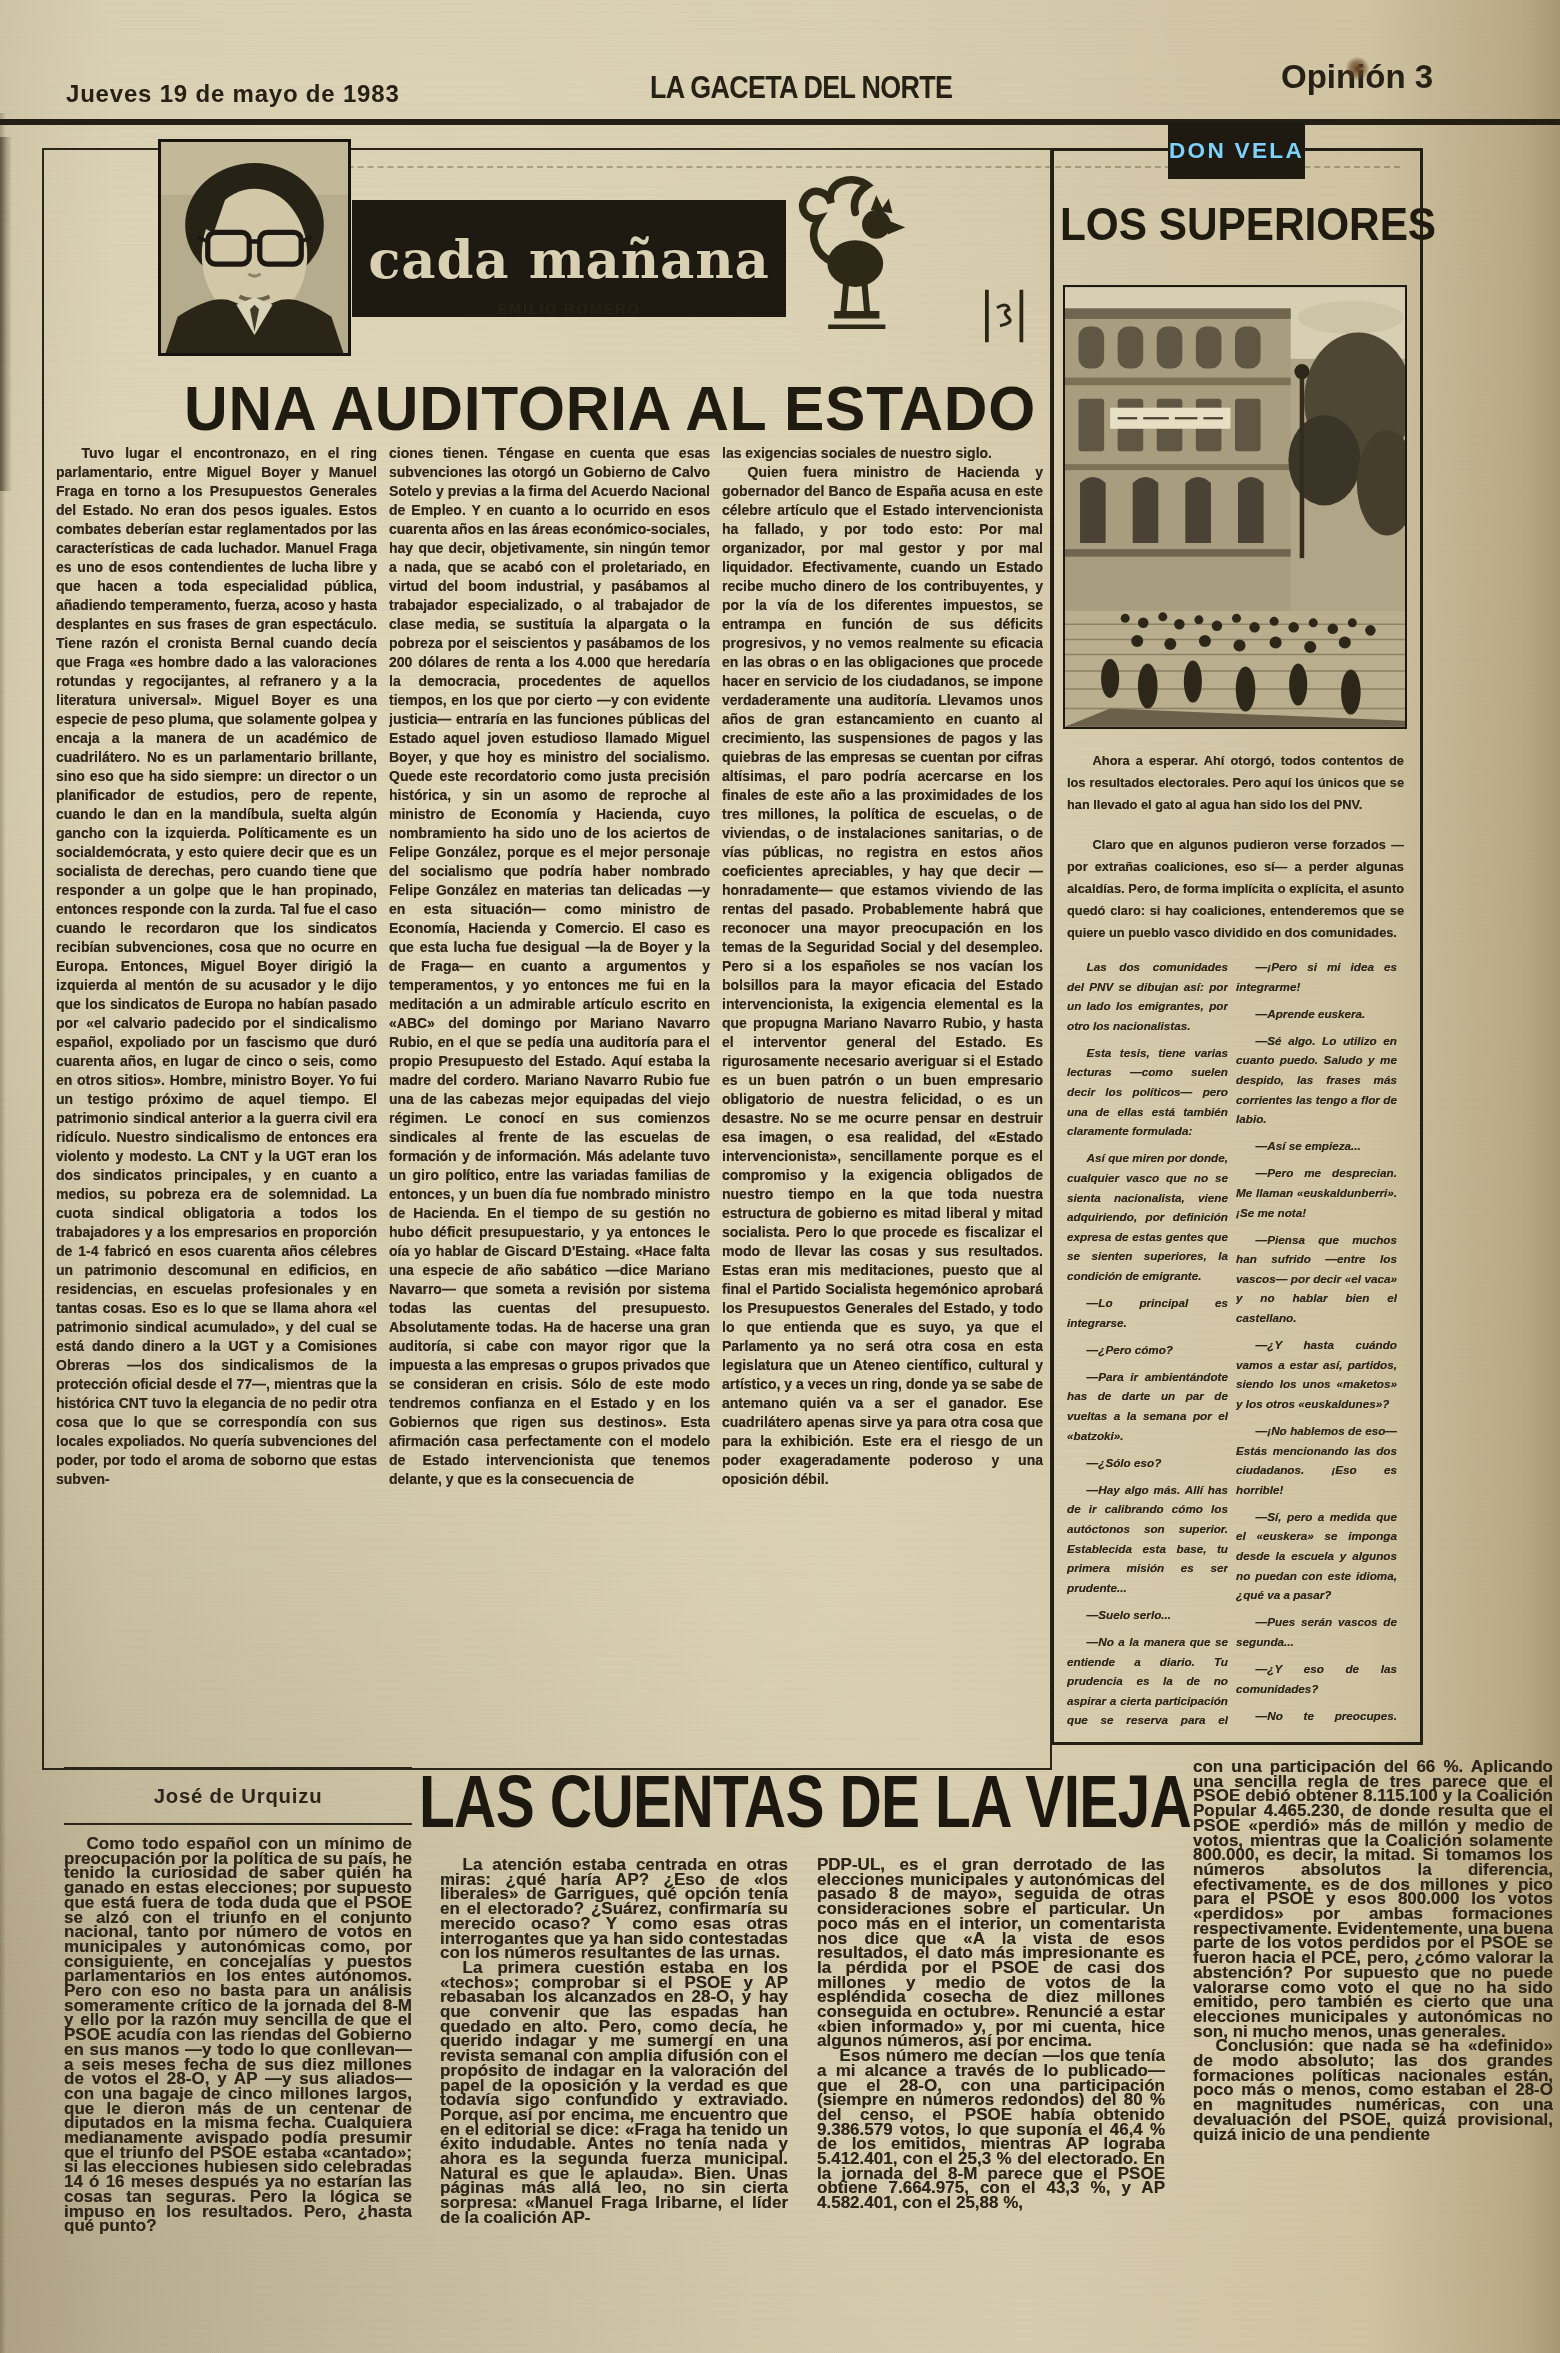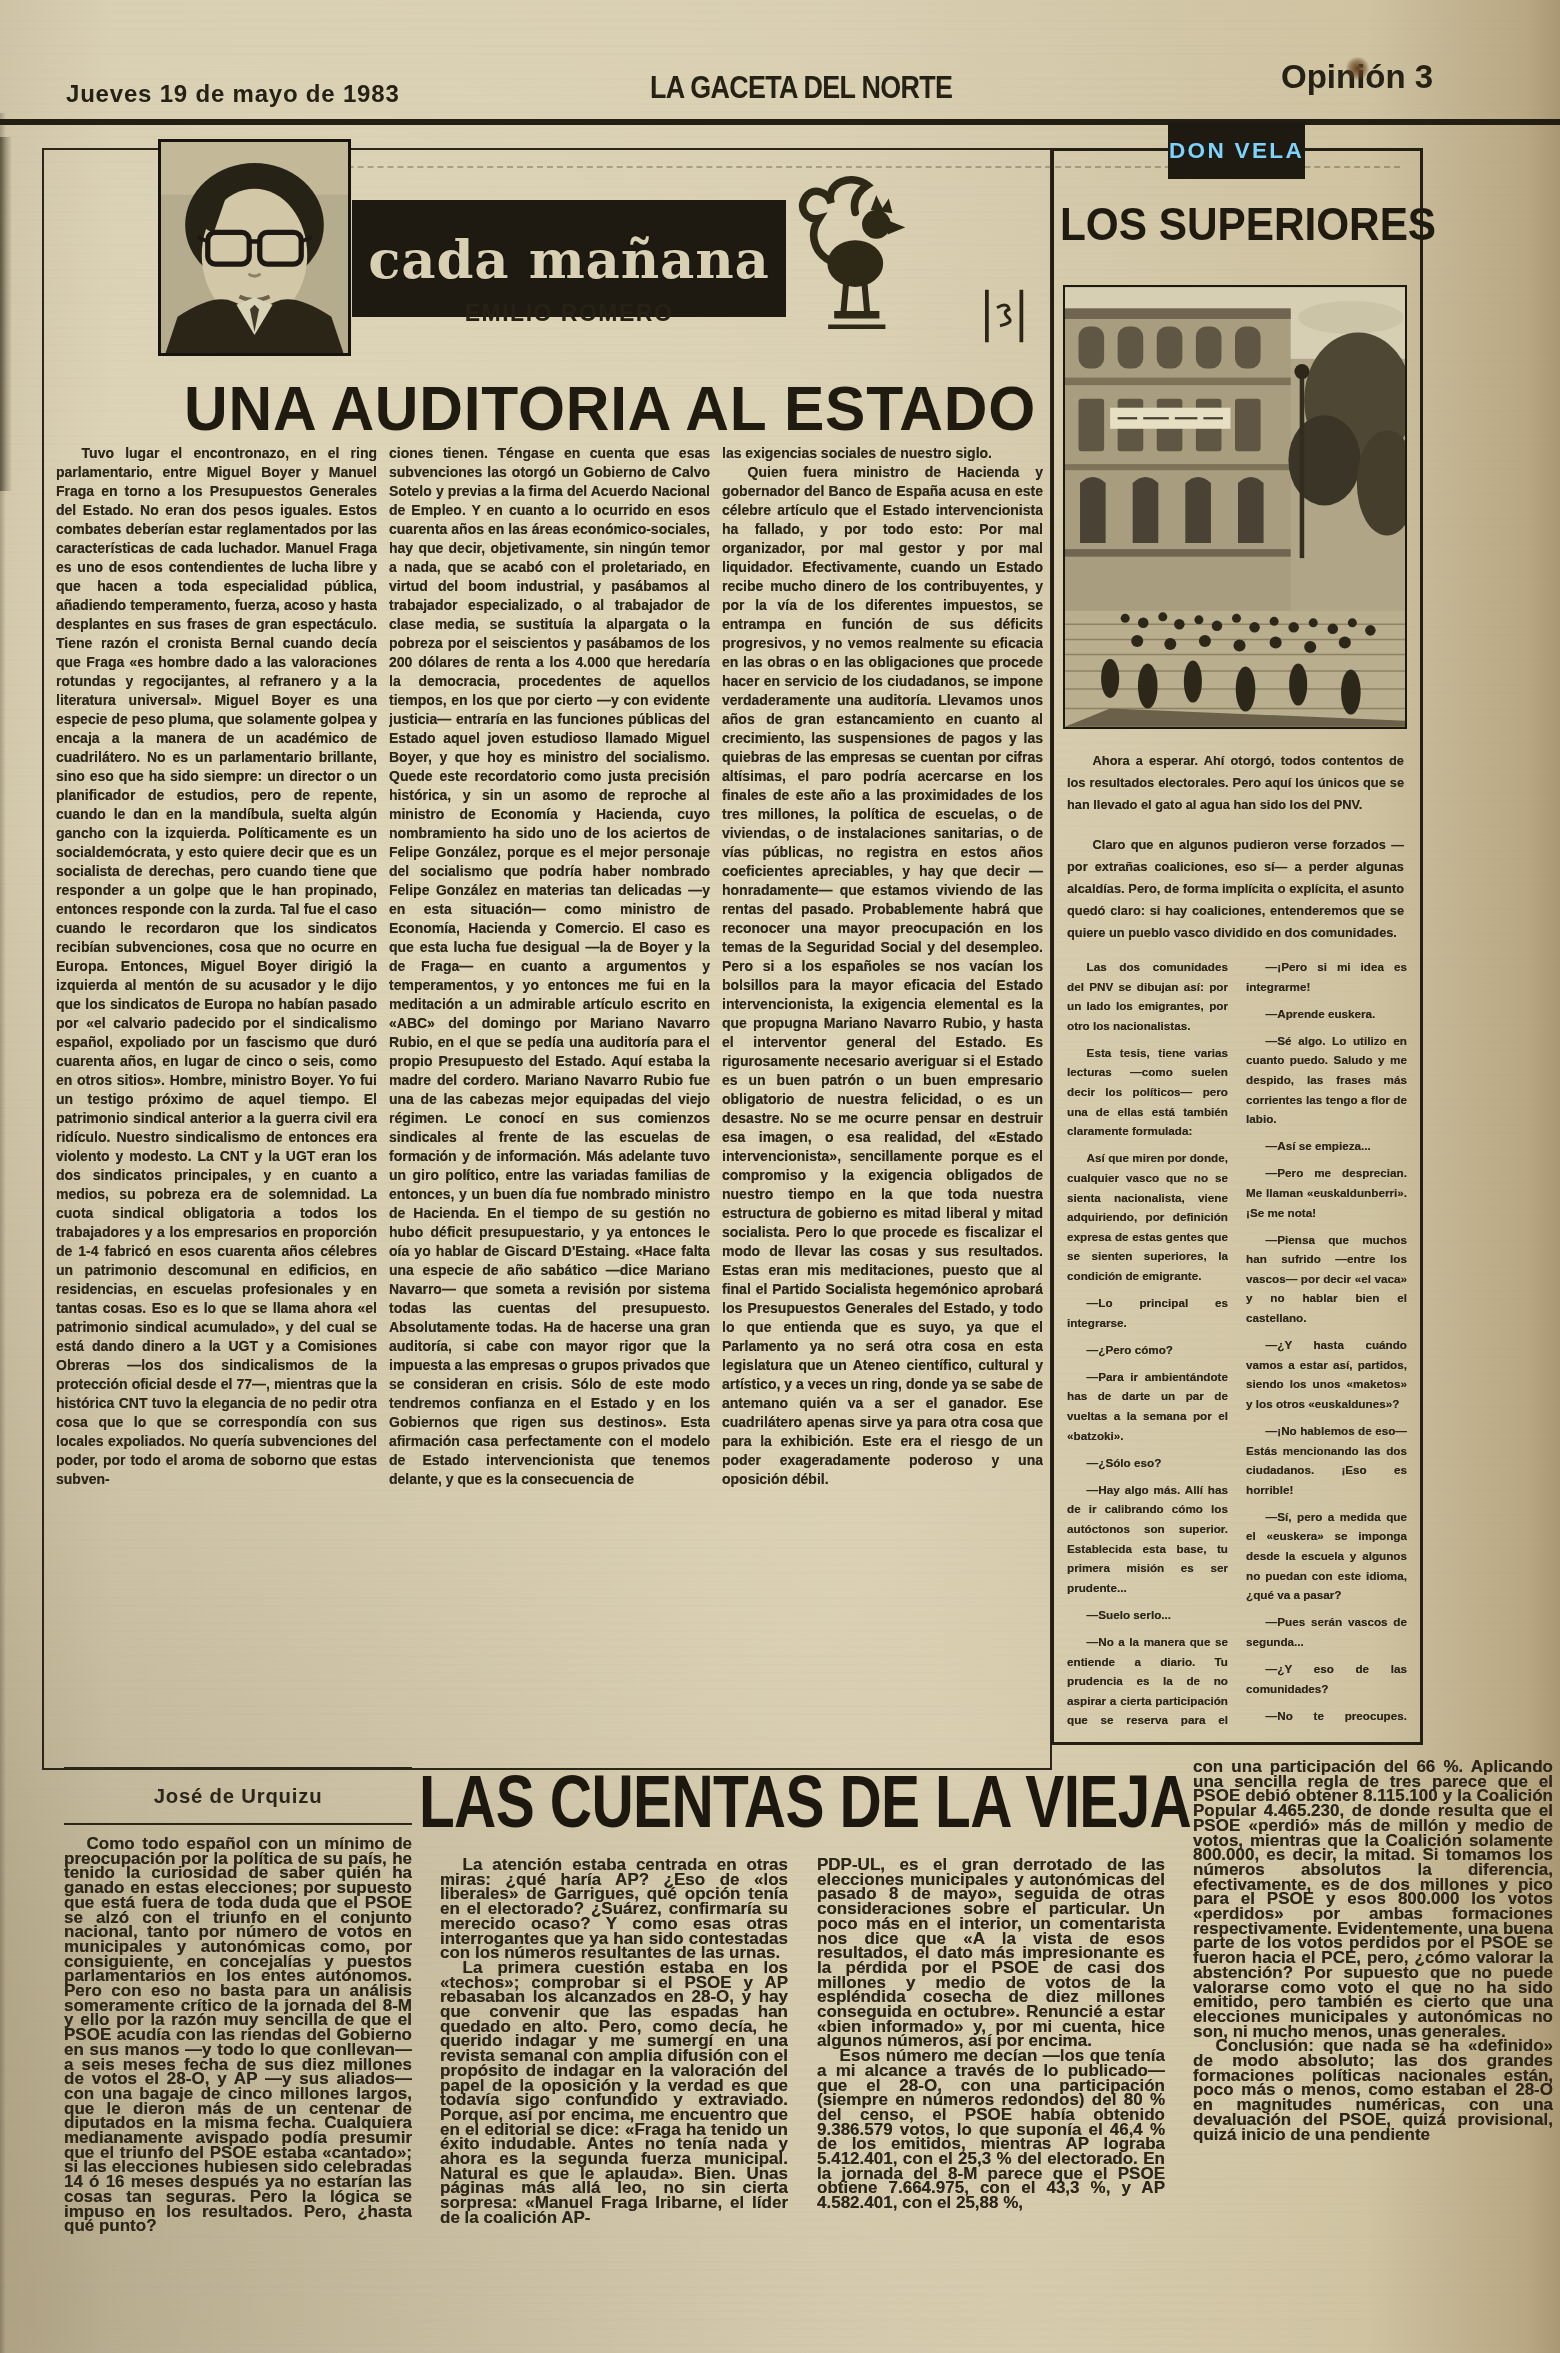--- a/index.html
+++ b/index.html
@@ -24,40 +24,40 @@
   .sub-rule{left:248px;top:166px;width:1152px;height:0;border-top:2.3px dashed rgba(50,44,28,.30);}
   
   .left-frame{left:42px;top:148px;width:1006px;height:1618px;border:2.3px solid #2b2619;}
   .portrait{left:158px;top:139px;width:187px;height:211px;border:3.8px solid #171410;background:#b3a98b;}
   .cm-box{left:352px;top:200px;width:434px;height:117px;background:#1e1a11;
     display:flex;align-items:center;justify-content:center;}
   .cm-box span{font-family:"DejaVu Serif",serif;font-weight:700;font-size:53px;color:#d9d0b4;
     letter-spacing:0.8px;text-shadow:0 0 1.5px rgba(0,0,0,.6);}
   .ornament{left:792px;top:170px;width:113px;height:172px;}
   .marks{left:979px;top:288px;width:51px;height:56px;}
-  .author{left:352px;top:300px;width:434px;text-align:center;font-size:23px;font-weight:700;letter-spacing:1.5px;}
+  .author{left:352px;top:300px;width:434px;text-align:center;font-size:15px;font-weight:700;letter-spacing:1.5px;}
   .main-headline{left:184px;top:372px;font-size:63px;font-weight:700;letter-spacing:0.8px;
     transform:scaleX(.96);transform-origin:left top;white-space:nowrap;color:#1f1b10;}
   .main-cols{left:56px;top:444px;width:988px;height:1316px;display:flex;gap:12px;}
   .main-cols .col{width:321px;height:100%;overflow:hidden;}
   .body-text{font-size:14px;line-height:19px;font-weight:700;text-align:justify;
     color:#2b251a;text-shadow:0 0 0.4px rgba(45,35,12,.55);}
   .body-text p{margin:0;text-indent:25.6px;}
   .cont p:first-child{text-indent:0;}
   
   .right-frame{left:1051px;top:148px;width:366px;height:1591px;border:3px solid #241f14;}
   .dv-box{left:1168px;top:122px;width:137px;height:57px;background:#1e1a11;
     display:flex;align-items:center;justify-content:center;}
   .dv-box span{color:#7dd3fc;font-size:22.6px;font-weight:700;letter-spacing:2.3px;}
   .rt-headline{left:1060px;top:196px;font-size:47px;font-weight:700;
     transform:scaleX(.9);transform-origin:left top;white-space:nowrap;color:#1f1b10;}
   .photo{left:1063px;top:285px;width:340px;height:440px;border:2.3px solid #1c1812;background:#a89d7e;}
   .caption{left:1067px;top:750px;width:337px;font-size:12.8px;line-height:22px;}
   .intro{left:1067px;top:834px;width:337px;font-size:12.8px;line-height:22px;}
-  .dv-cols{left:1067px;top:957px;width:340px;height:774px;display:flex;gap:18px;}
+  .dv-cols{left:1067px;top:957px;width:340px;height:774px;display:flex;gap:8px;font-style:italic;}
   .dv-cols .col{width:161px;height:100%;overflow:hidden;}
   .dialogue{font-size:11.7px;line-height:19.6px;}
   .dialogue p{margin:0 0 7.5px 0;text-indent:19.6px;}
   
   .byline-box{left:64px;top:1767px;width:348px;height:54px;border-top:2.3px solid #2b2619;
     border-bottom:2.3px solid #2b2619;display:flex;align-items:center;justify-content:center;}
   .byline-box span{font-size:20.3px;font-weight:700;letter-spacing:0.8px;}
   .bt-headline{left:419px;top:1758px;font-size:75px;font-weight:700;letter-spacing:-0.8px;
     transform:scaleX(.78);transform-origin:left top;white-space:nowrap;color:#1c1810;}
   .bt-col{overflow:hidden;}

